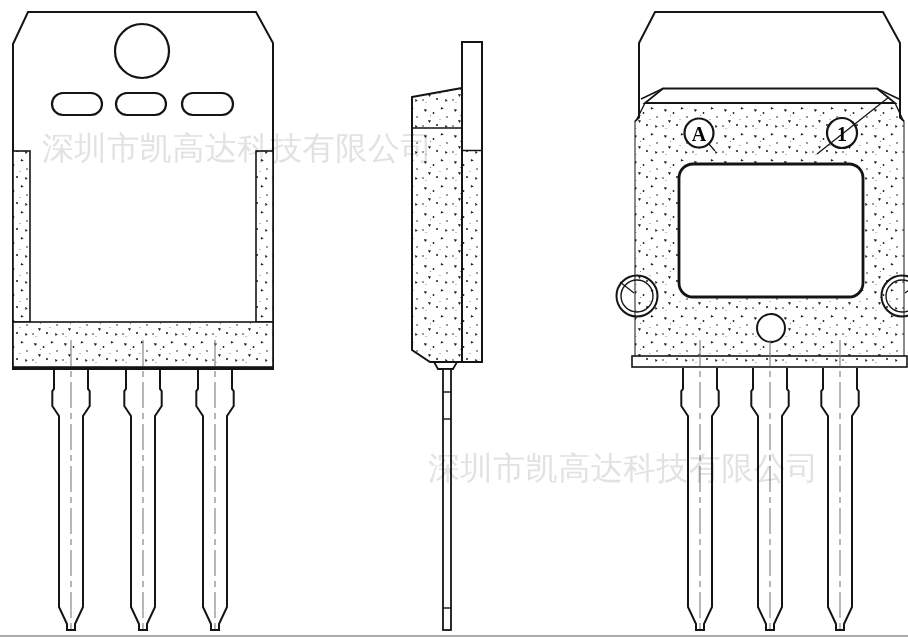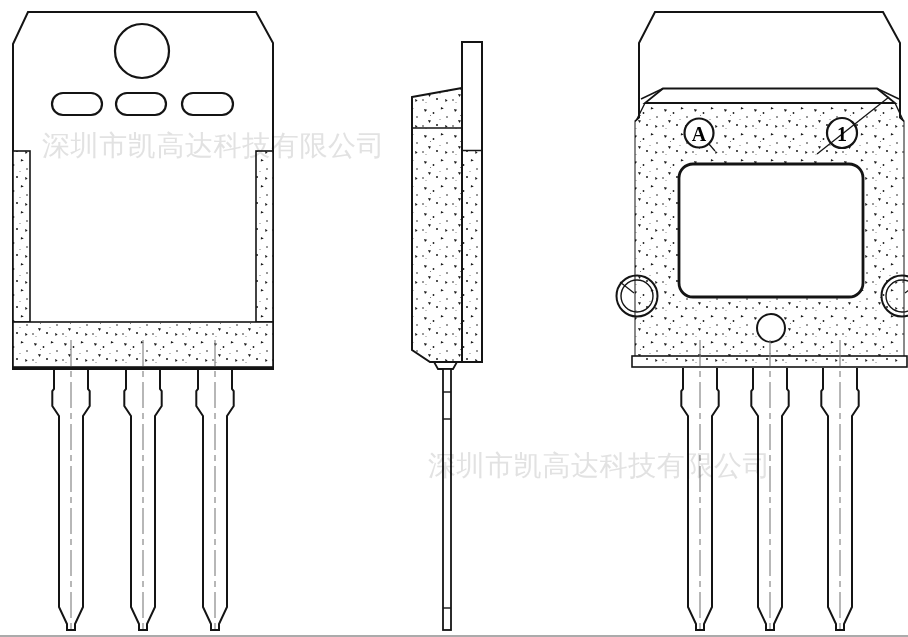--- a/index.html
+++ b/index.html
@@ -15,21 +15,21 @@
     width:908px;height:637px;
     background:var(--background);
     overflow:hidden;
     font-family:"Liberation Sans", sans-serif;
   }
   #drawing{position:absolute;left:0;top:0;z-index:1;}
   .wm{
     position:absolute;
     z-index:2;
     color:var(--watermark);
-    font-size:28px;
+    font-size:32px;
     letter-spacing:0.6px;
     white-space:nowrap;
     mix-blend-mode:multiply;
     pointer-events:none;
     font-family:"Liberation Sans", sans-serif;
   }
   .wm1{left:42px;top:127px;}
   .wm2{left:428px;top:447px;}
   
   .ln{stroke:var(--line);fill:none;stroke-linecap:butt;}

